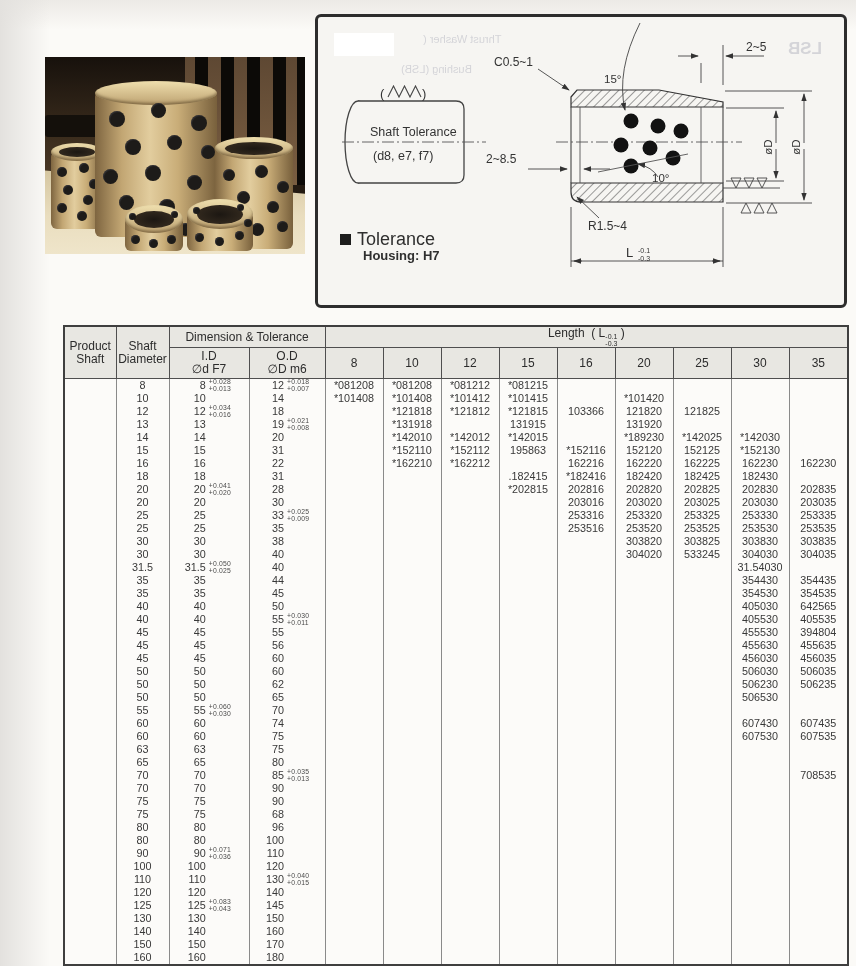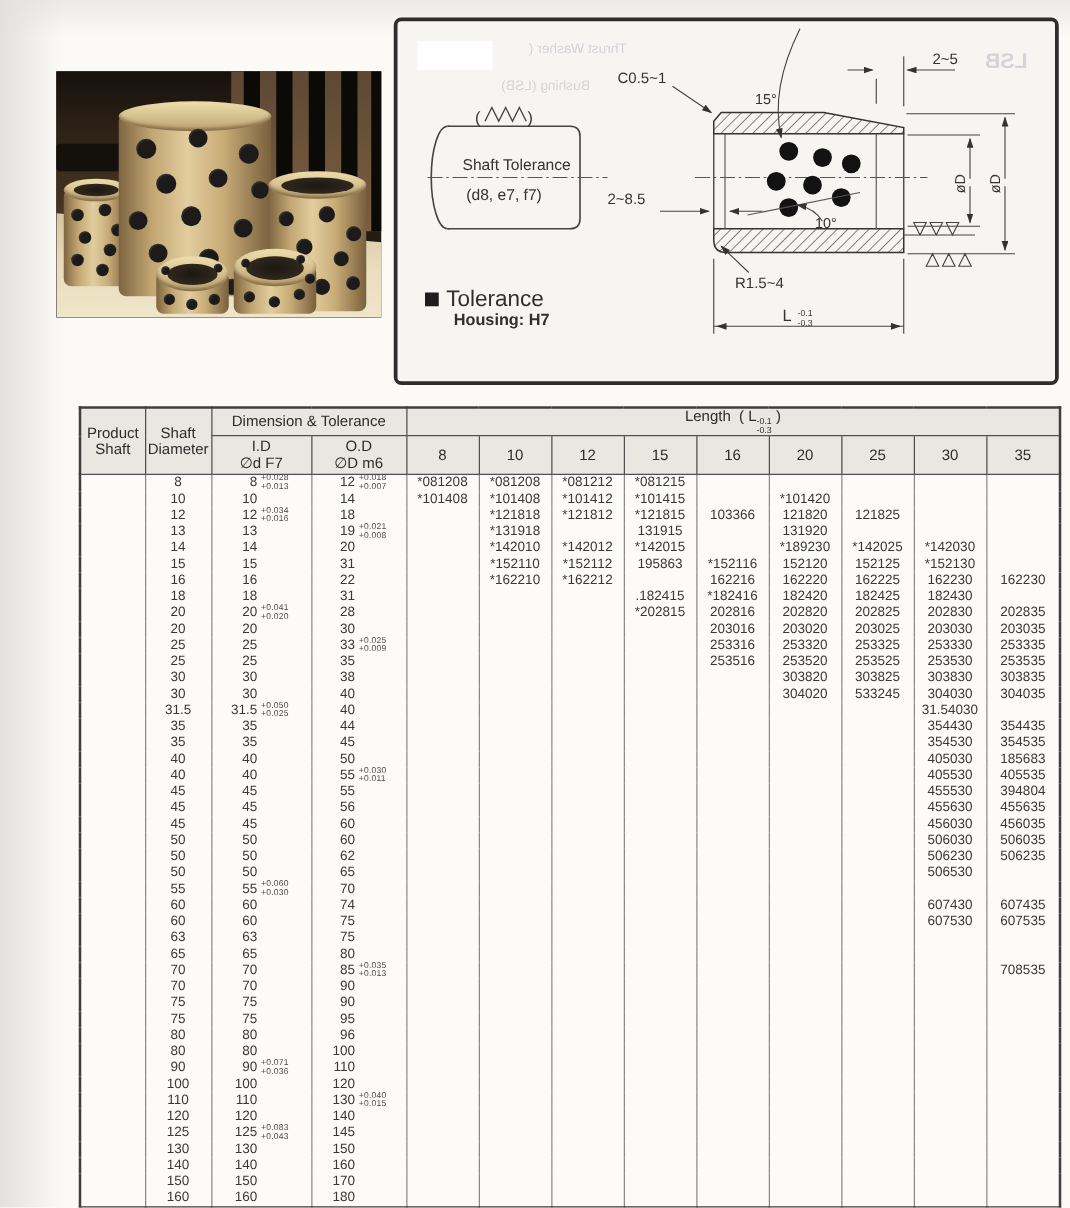--- a/index.html
+++ b/index.html
@@ -724,21 +724,21 @@
           </span>
         </td>
         <td class="cl"></td>
         <td class="cl"></td>
         <td class="cl"></td>
         <td class="cl"></td>
         <td class="cl"></td>
         <td class="cl"></td>
         <td class="cl"></td>
         <td class="cl">405030</td>
-        <td class="cl">185683</td>
+        <td class="cl">642565</td>
       </tr>
       <tr>
         <td class="cp"></td>
         <td class="cs">40</td>
         <td class="cd">
           <span class="cdw">
             <span class="num">40</span>
           </span>
         </td>
         <td class="cd">
@@ -1093,21 +1093,21 @@
       <tr>
         <td class="cp"></td>
         <td class="cs">75</td>
         <td class="cd">
           <span class="cdw">
             <span class="num">75</span>
           </span>
         </td>
         <td class="cd">
           <span class="cdw">
-            <span class="num">95</span>
+            <span class="num">68</span>
           </span>
         </td>
         <td class="cl"></td>
         <td class="cl"></td>
         <td class="cl"></td>
         <td class="cl"></td>
         <td class="cl"></td>
         <td class="cl"></td>
         <td class="cl"></td>
         <td class="cl"></td>

